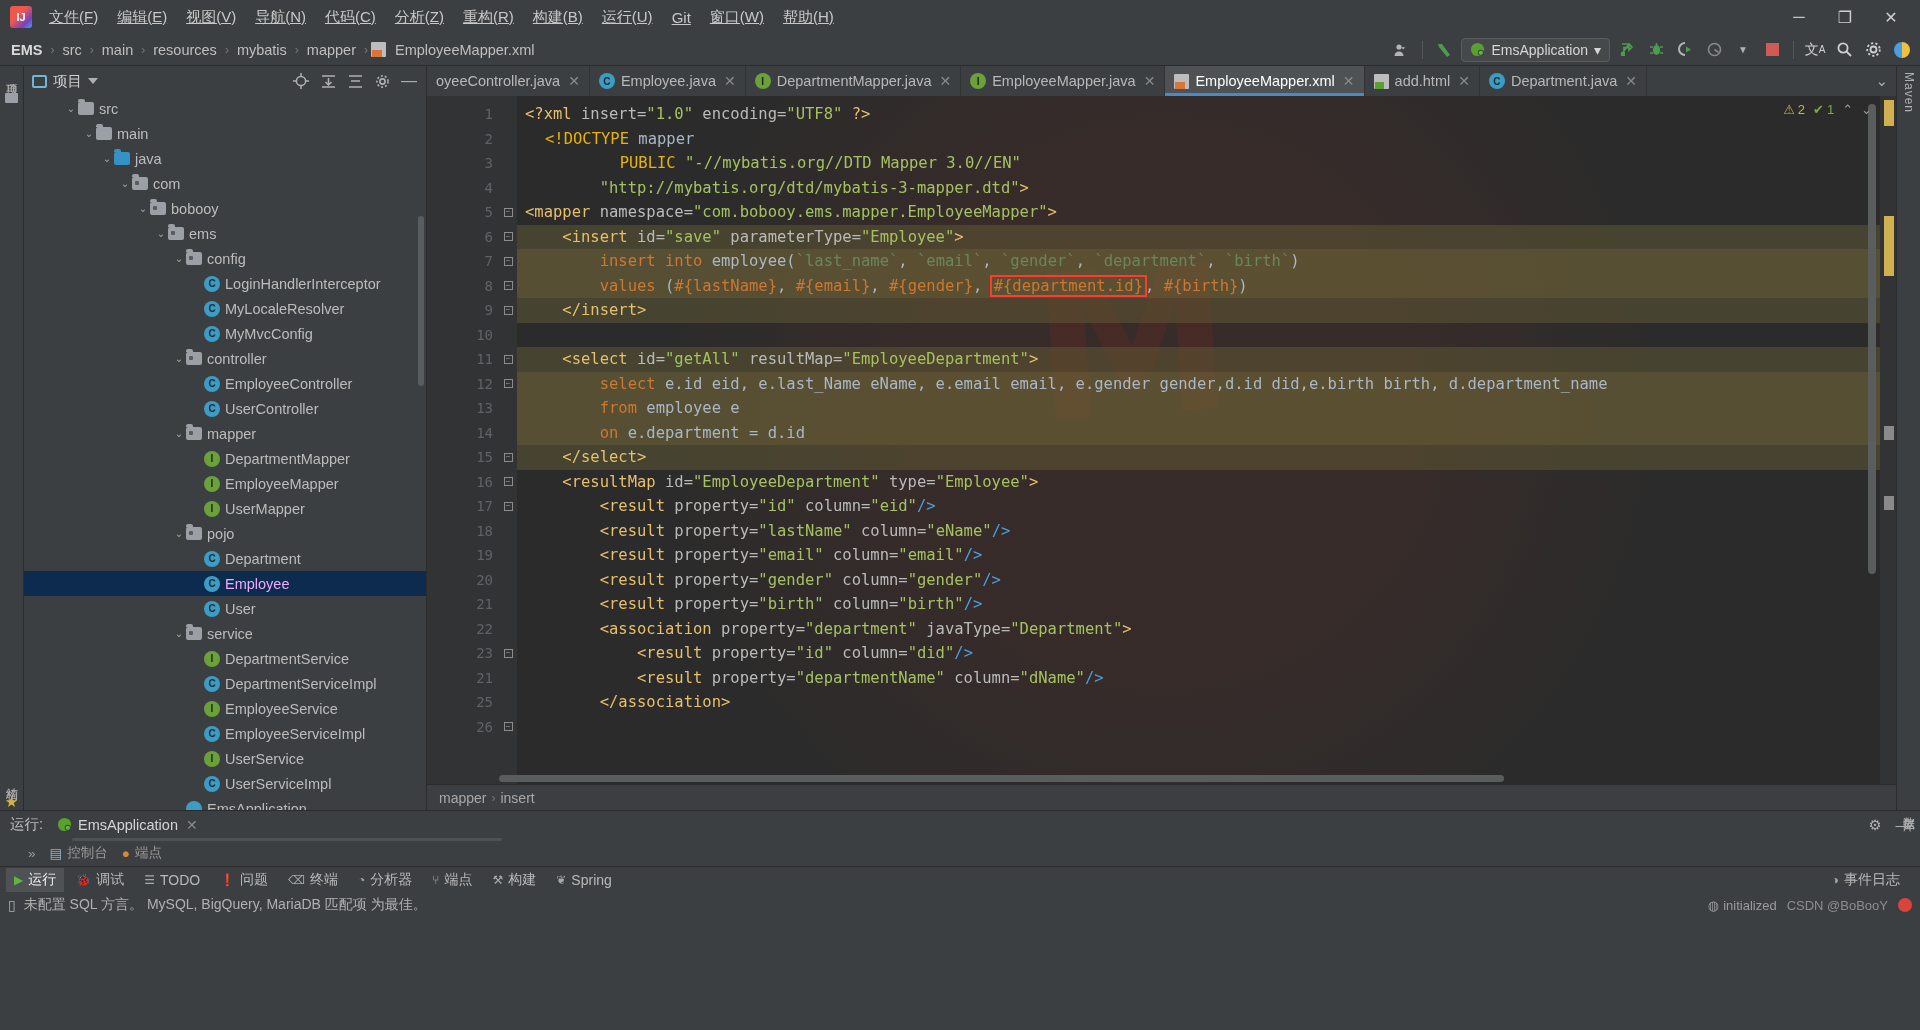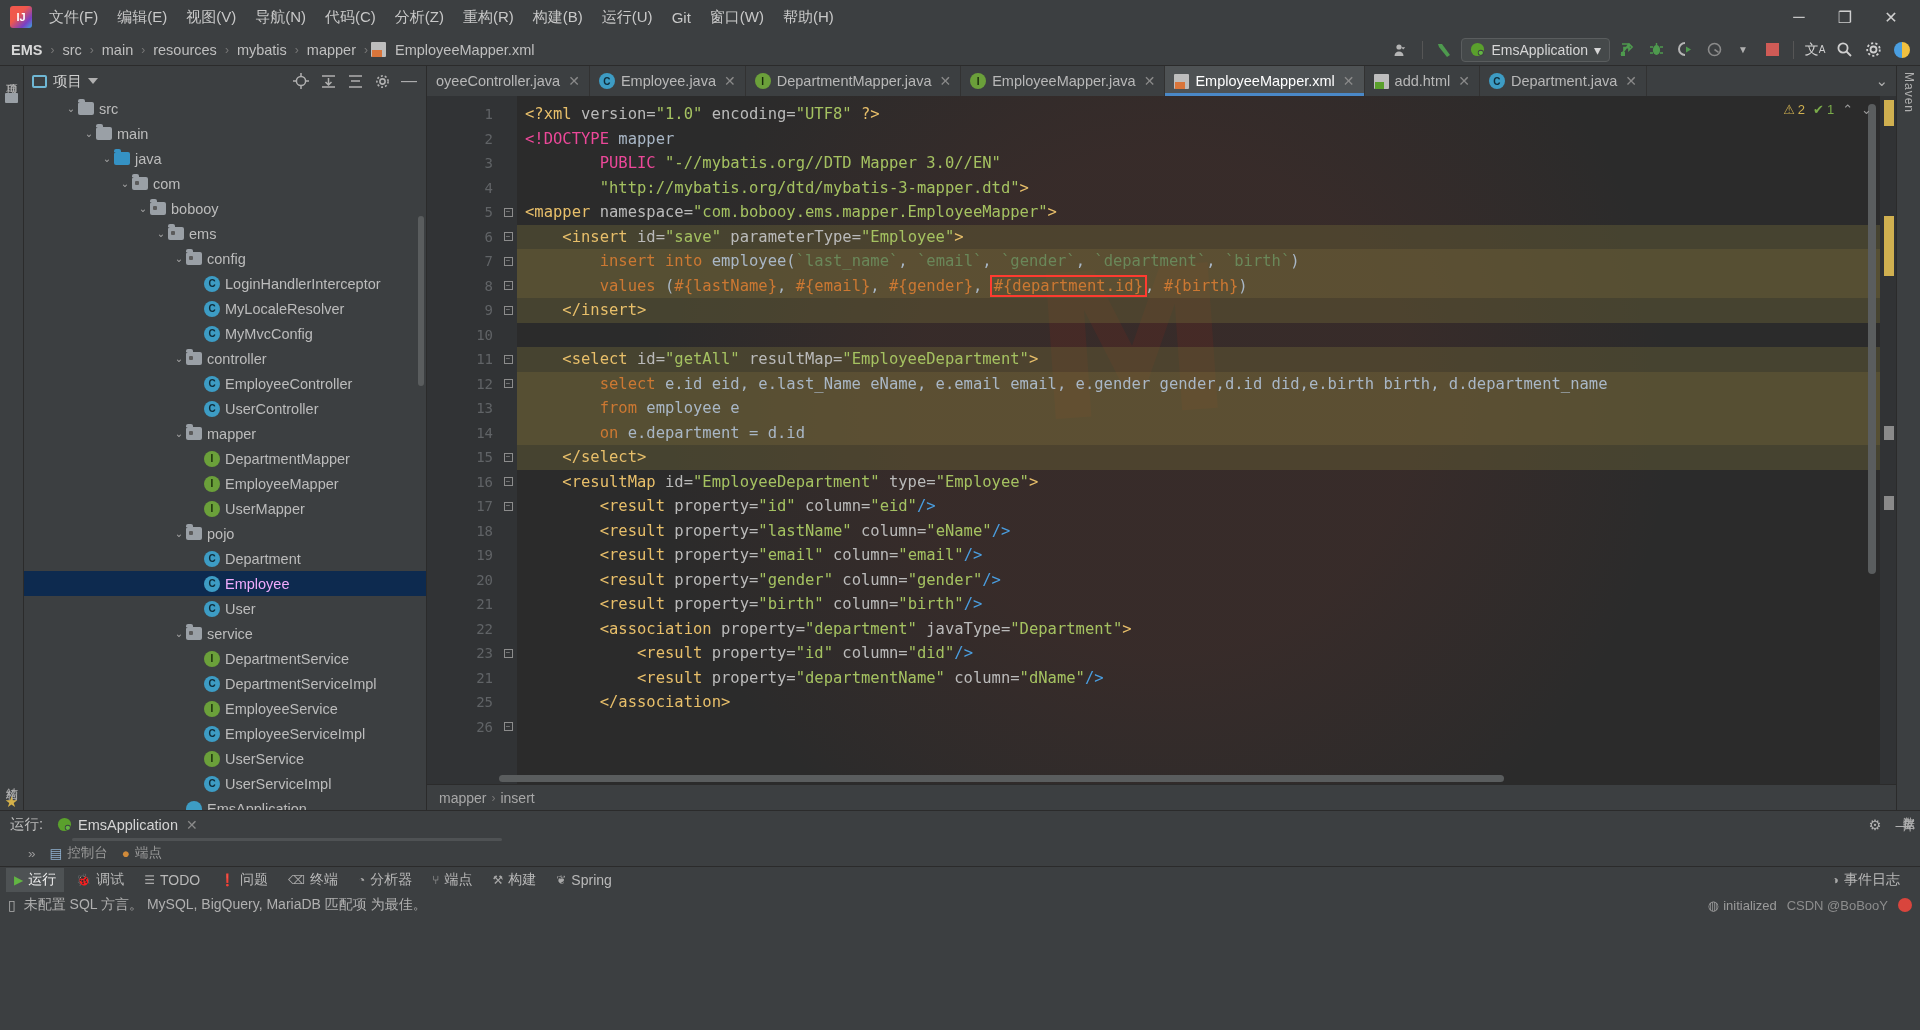--- a/index.html
+++ b/index.html
@@ -5,21 +5,21 @@
   * { box-sizing: border-box; margin:0; padding:0; }
   html,body { width:1920px; height:1030px; overflow:hidden; background:#3c3f41; }
   body { font-family:"Liberation Sans", sans-serif; font-size:15px; color:#bbbbbb; }
 
   
   #titlebar{height:34px;background:#3c3f41;display:flex;align-items:center;padding:0 6px;position:relative;}
   .logo{width:22px;height:22px;margin:0 8px 0 4px;border-radius:3px;
         background:linear-gradient(135deg,#f0584c 0%,#f0584c 40%,#7a40c4 75%,#3ba5e0 100%);
         display:flex;align-items:center;justify-content:center;color:#fff;font-size:11px;font-weight:bold;}
   .menu{display:flex;align-items:center;gap:1px;}
-  .menu .mi{padding:4px 9px;font-size:15px;color:#c8c8c8;white-space:nowrap;}
+  .menu .mi{padding:4px 9px;font-size:15px;color:#c8c8c8;white-space:nowrap;text-decoration:underline;}
   .wintitle{position:absolute;left:0;right:0;text-align:center;font-size:15px;color:#a9a9a9;pointer-events:none;}
   .wbtns{margin-left:auto;display:flex;align-items:center;gap:0;z-index:3;}
   .wbtn{width:46px;height:34px;display:flex;align-items:center;justify-content:center;color:#cfcfcf;font-size:16px;}
 
   
   #navbar{height:32px;background:#3c3f41;display:flex;align-items:center;padding:0 6px;border-bottom:1px solid #2b2b2b;}
   .crumbs{display:flex;align-items:center;gap:2px;font-size:14.5px;}
   .crumb{padding:2px 5px;color:#bfbfbf;white-space:nowrap;}
   .crumb.bold{font-weight:bold;color:#d8d8d8;}
   .sep{color:#777;font-size:12px;padding:0 1px;}
@@ -86,21 +86,21 @@
   #fold{width:18px;background:#313335;flex:none;padding-top:6px;position:relative;z-index:2;}
   .fk{height:24.5px;display:flex;align-items:center;justify-content:center;color:#888;font-size:10px;}
   .fsq{width:9px;height:9px;border:1px solid #8c8c8c;display:flex;align-items:center;justify-content:center;
        font-size:8px;line-height:1;color:#9a9a9a;}
   #lines{flex:1;position:relative;z-index:2;padding-top:6px;overflow:hidden;
          font-family:"DejaVu Sans Mono",monospace;font-size:15.5px;}
   .cl{height:24.5px;line-height:24.5px;white-space:pre;padding-left:8px;position:relative;}
   .hl{background:rgba(122,110,58,.55);}
   .hl2{background:rgba(108,99,55,.42);}
   .tag{color:#e8bf6a;} .attr{color:#bababa;} .val{color:#a5c261;}
-  .txt{color:#a9b7c6;} .bluepunc{color:#4a9ee0;} .doctype{color:#ec4899;}
+  .txt{color:#a9b7c6;} .bluepunc{color:#4a9ee0;} .doctype{color:#eab308;margin-left:20px;}
   .sqlk{color:#cc7832;} .tick{color:#6a8759;} .param{color:#cc7832;}
   .redbox{outline:2px solid #ff3b30;outline-offset:0;padding:0 2px;}
   #markers{width:16px;background:#313335;position:relative;z-index:3;flex:none;}
   .mk{position:absolute;right:2px;width:10px;height:26px;}
   #codescroll{position:absolute;right:2px;top:0;width:8px;background:#5a5d5e;border-radius:4px;z-index:4;}
   #hscroll{position:absolute;left:72px;right:20px;bottom:2px;height:7px;z-index:5;}
   #hscroll div{height:7px;background:#5a5d5e;border-radius:4px;width:73%;}
   #inspect{position:absolute;right:24px;top:6px;z-index:6;display:flex;align-items:center;gap:8px;font-size:13px;color:#c0c0c0;}
   .warnbadge{display:flex;align-items:center;gap:3px;color:#d0b050;}
   .okbadge{display:flex;align-items:center;gap:3px;color:#7aab4a;}
@@ -577,21 +577,21 @@
           <div class="fk">
             <span class="fsq">−</span>
           </div>
           <div class="fk"></div>
           <div class="fk"></div>
           <div class="fk">
             <span class="fsq">−</span>
           </div>
         </div>
       <div id="lines">
-          <div class="cl"><span class="tag">&lt;?</span><span class="tag">xml</span><span class="attr"> version=</span><span class="val">"1.0"</span><span class="attr"> encoding=</span><span class="val">"UTF8"</span><span class="txt"> </span><span class="tag">?&gt;</span></div>
+          <div class="cl"><span class="tag">&lt;?</span><span class="tag">xml</span><span class="attr"> insert=</span><span class="val">"1.0"</span><span class="attr"> encoding=</span><span class="val">"UTF8"</span><span class="txt"> </span><span class="tag">?&gt;</span></div>
           <div class="cl"><span class="doctype">&lt;!DOCTYPE</span><span class="txt"> mapper</span></div>
           <div class="cl"><span class="txt">        </span><span class="doctype">PUBLIC</span><span class="txt"> </span><span class="val">"-//mybatis.org//DTD Mapper 3.0//EN"</span></div>
           <div class="cl"><span class="txt">        </span><span class="val">"http://mybatis.org/dtd/mybatis-3-mapper.dtd"</span><span class="tag">&gt;</span></div>
           <div class="cl"><span class="tag">&lt;mapper</span><span class="attr"> namespace=</span><span class="val">"com.bobooy.ems.mapper.EmployeeMapper"</span><span class="tag">&gt;</span></div>
           <div class="cl hl2"><span class="txt">    </span><span class="tag">&lt;insert</span><span class="attr"> id=</span><span class="val">"save"</span><span class="attr"> parameterType=</span><span class="val">"Employee"</span><span class="tag">&gt;</span></div>
           <div class="cl hl"><span class="txt">        </span><span class="sqlk">insert into</span><span class="txt"> employee(</span><span class="tick">`last_name`</span><span class="txt">, </span><span class="tick">`email`</span><span class="txt">, </span><span class="tick">`gender`</span><span class="txt">, </span><span class="tick">`department`</span><span class="txt">, </span><span class="tick">`birth`</span><span class="txt">)</span></div>
           <div class="cl hl"><span class="txt">        </span><span class="sqlk">values</span><span class="txt"> (</span><span class="param">#{lastName}</span><span class="txt">, </span><span class="param">#{email}</span><span class="txt">, </span><span class="param">#{gender}</span><span class="txt">, </span><span class="param redbox">#{department.id}</span><span class="txt">, </span><span class="param">#{birth}</span><span class="txt">)</span></div>
           <div class="cl hl2"><span class="txt">    </span><span class="tag">&lt;/insert&gt;</span></div>
           <div class="cl"></div>
           <div class="cl hl2"><span class="txt">    </span><span class="tag">&lt;select</span><span class="attr"> id=</span><span class="val">"getAll"</span><span class="attr"> resultMap=</span><span class="val">"EmployeeDepartment"</span><span class="tag">&gt;</span></div>

